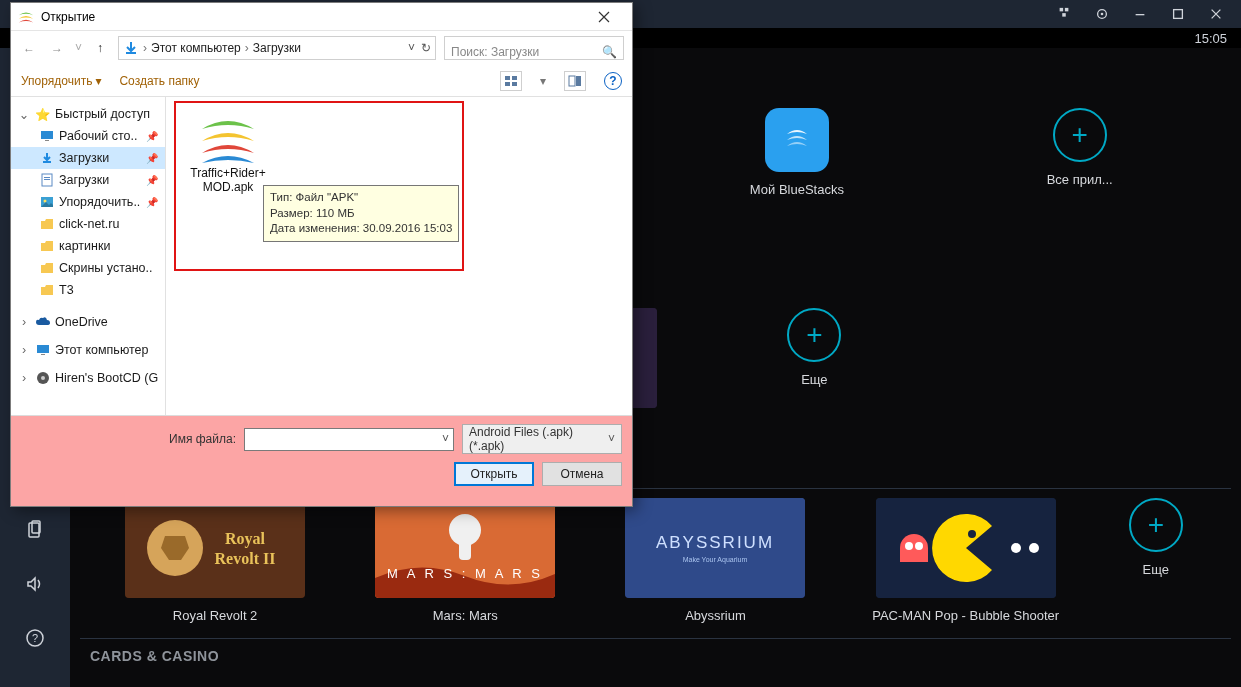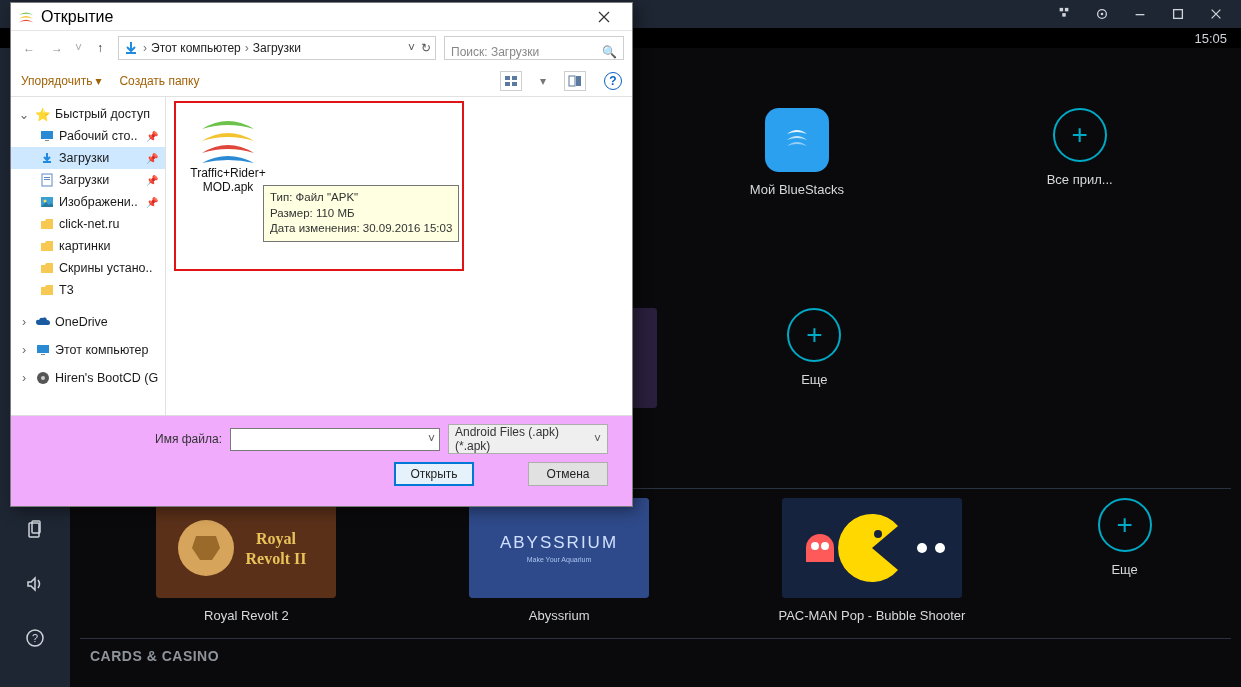--- a/index.html
+++ b/index.html
@@ -29,21 +29,21 @@
   .section-header { position:absolute; left:20px; color:#8f949b; font-weight:600; font-size:14px; letter-spacing:0.5px; }
   .section-header.sh1 { top:600px; }
   .divider { position:absolute; left:10px; right:10px; height:1px; background:#2a3341; }
   .divider.d1 { top:440px; }
   .divider.d2 { top:590px; }
 
   
   .dialog { position:absolute; left:10px; top:2px; width:623px; height:505px; background:#fff; border:1px solid #7c7c7c; box-shadow: 4px 4px 14px rgba(0,0,0,0.4); display:flex; flex-direction:column; }
   .dlg-titlebar { height:28px; background:#fff; border-bottom:1px solid #e5e5e5; display:flex; align-items:center; padding:0 6px; }
   .dlg-titlebar .ico { width:18px; height:18px; margin-right:6px; }
-  .dlg-titlebar .ttl { font-size:16px; color:#000; }
+  .dlg-titlebar .ttl { font-size:12px; color:#000; }
   .dlg-titlebar .spacer { flex:1; }
   .dlg-titlebar .closebtn { width:44px; height:26px; display:flex; align-items:center; justify-content:center; color:#333; }
   .dlg-toolbar1 { height:34px; background:#fff; display:flex; align-items:center; gap:8px; padding:0 8px; }
   .navarrow { color:#8a8a8a; width:20px; text-align:center; }
   .navarrow.active { color:#1a1a1a; }
   .addressbar { flex:1; height:24px; border:1px solid #cfcfcf; display:flex; align-items:center; font-size:12px; color:#222; padding:0 4px; gap:4px; }
   .addressbar .sep { color:#777; }
   .addressbar .ab-icon { width:16px; height:16px; }
   .ab-right { margin-left:auto; display:flex; align-items:center; gap:6px; color:#555; }
   .searchbox { width:180px; height:24px; border:1px solid #cfcfcf; display:flex; align-items:flex-end; padding:0 6px; color:#888; }
@@ -60,27 +60,27 @@
   .tree .node .ficon { width:16px; height:16px; display:flex; align-items:center; justify-content:center; }
   .tree .node.indent1 { padding-left:28px;text-align:right; }
   .tree .node.selected { background:#cde8ff; }
   .tree .node .pin { margin-left:auto; margin-right:6px; color:#7a8aa0; font-size:10px; }
   .fileview { flex:1; background:#fff; position:relative; }
   .redbox { position:absolute; left:8px; top:4px; width:290px; height:170px; border:2px solid #e01414; }
   .file-item { position:absolute; left:20px; top:14px; width:84px; text-align:center; font-size:12px; }
   .file-item .bsicon { width:64px; height:56px; margin:0 auto; }
   .file-item .fname { color:#111; line-height:1.15; overflow-wrap:anywhere; }
   .tooltip { position:absolute; left:97px; top:88px; background:#ffffe1; border:1px solid #767676; padding:4px 6px; font-size:11.5px; color:#333; line-height:1.35; white-space:nowrap; }
-  .dlg-footer { background:#f0abfc; border-top:1px solid #dcdcdc; padding:8px 24px 12px; }
+  .dlg-footer { background:#fca5a5; border-top:1px solid #dcdcdc; padding:8px 10px 12px; }
   .dlg-footer .row { display:flex; align-items:center; gap:8px; margin-bottom:8px; justify-content:flex-end;}
   .fname-label { font-size:12px; color:#333; }
   .fname-input { width:210px; height:23px; border:1px solid #7a7a7a; background:#fff; }
   .filetype { width:160px; height:30px; border:1px solid #adadad; background:#efefef; display:flex; align-items:center; padding:0 6px; font-size:12px; color:#333; }
   .filetype .dd { margin-left:auto; color:#555; }
-  .btn { min-width:80px; height:24px; border:1px solid #adadad; background:#e1e1e1; font-size:12px; display:flex; align-items:center; justify-content:center; color:#222;margin-left:46px; }
+  .btn { min-width:80px; height:24px; border:1px solid #adadad; background:#e1e1e1; font-size:12px; display:flex; align-items:center; justify-content:center; color:#222; }
   .btn.primary { border:2px solid #0078d7; background:#e5f1fb; }
 
   
   .bluestacks-logo { width:18px; height:18px; }
   .folder-svg { fill:#f7c852; }
 </style>
 </head>
 <body>
 
 <div class="bs-window">
@@ -219,20 +219,32 @@
           <div class="app-tile" style="background:linear-gradient(#6b3a1f,#2f1708);">
             <svg width="180" height="100" viewBox="0 0 180 100">
                 <rect width="180" height="100" fill="#5a3019"></rect>
                 <circle cx="50" cy="50" r="28" fill="#d6a45a"></circle>
                 <path d="M40 38 L60 38 L64 50 L56 62 L44 62 L36 50 Z" fill="#9a6a2a"></path>
                 <text x="120" y="46" text-anchor="middle" font-size="16" fill="#e9c25a" font-family="serif" font-weight="bold">Royal</text>
                 <text x="120" y="66" text-anchor="middle" font-size="16" fill="#e9c25a" font-family="serif" font-weight="bold">Revolt II</text>
               </svg>
           </div>
           <div class="app-title">Royal Revolt 2</div>
+        </div>
+        <div class="app-cell">
+          <div class="app-tile" style="background:linear-gradient(#e07a3a,#a03a1a);">
+            <svg width="180" height="100" viewBox="0 0 180 100">
+                <rect width="180" height="100" fill="#d96a34"></rect>
+                <circle cx="90" cy="32" r="16" fill="#f0f0f0"></circle>
+                <rect x="84" y="42" width="12" height="20" rx="4" fill="#f0f0f0"></rect>
+                <path d="M0 80 Q45 60 90 78 T180 76 L180 100 L0 100 Z" fill="#9a2a10"></path>
+                <text x="90" y="80" text-anchor="middle" font-size="13" fill="#fff" letter-spacing="3">M A R S : M A R S</text>
+              </svg>
+          </div>
+          <div class="app-title">Mars: Mars</div>
         </div>
         <div class="app-cell">
           <div class="app-tile" style="background:linear-gradient(#3a5aa0,#1a2a5a);">
             <svg width="180" height="100" viewBox="0 0 180 100">
                 <rect width="180" height="100" fill="#2f4a8a"></rect>
                 <text x="90" y="50" text-anchor="middle" font-size="17" fill="#cfe0ff" letter-spacing="2" font-weight="300">ABYSSRIUM</text>
                 <text x="90" y="64" text-anchor="middle" font-size="7" fill="#aac4ef">Make Your Aquarium</text>
               </svg>
           </div>
           <div class="app-title">Abyssrium</div>
@@ -372,21 +384,21 @@
           <span class="pin">📌</span>
         </div>
       <div class="node indent1">
           <span class="ficon">
             <svg width="14" height="12" viewBox="0 0 14 12">
               <rect x="1" y="1" width="12" height="10" fill="#3aa0d4"></rect>
               <circle cx="5" cy="5" r="1.5" fill="#ffe05a"></circle>
               <path d="M1 11 L6 6 L9 9 L11 7 L13 9 L13 11 Z" fill="#2a7aa0"></path>
             </svg>
           </span>
-          <span>Изображени..</span>
+          <span>Упорядочить..</span>
           <span class="pin">📌</span>
         </div>
       <div class="node indent1">
           <span class="ficon">
             <svg width="14" height="12" viewBox="0 0 14 12">
               <path class="folder-svg" d="M1 3 L5 3 L6 1 L13 1 L13 11 L1 11 Z"></path>
             </svg>
           </span>
           <span>click-net.ru</span>
         </div>

